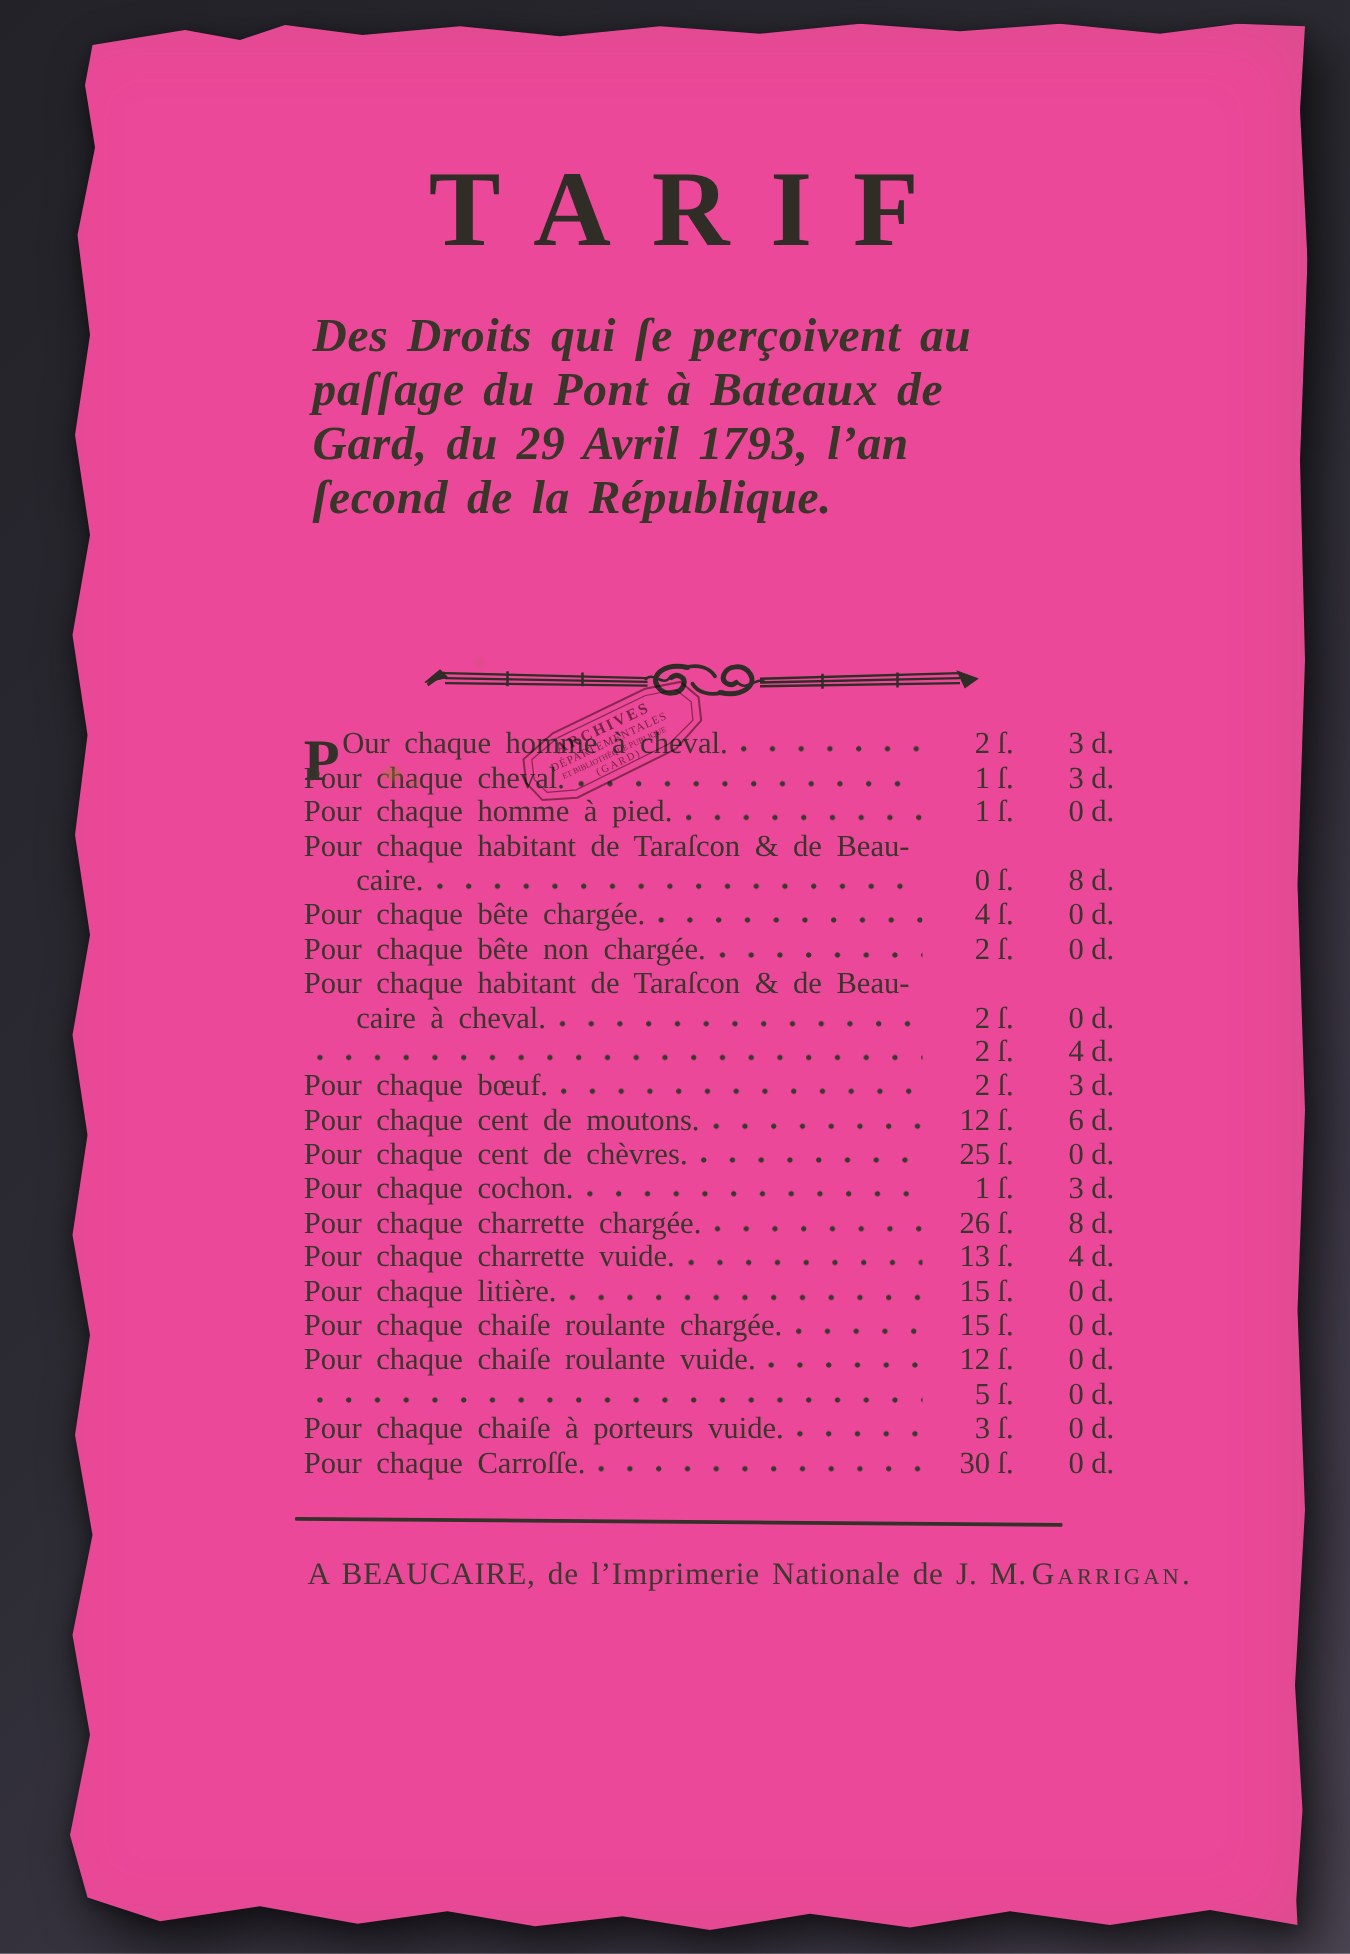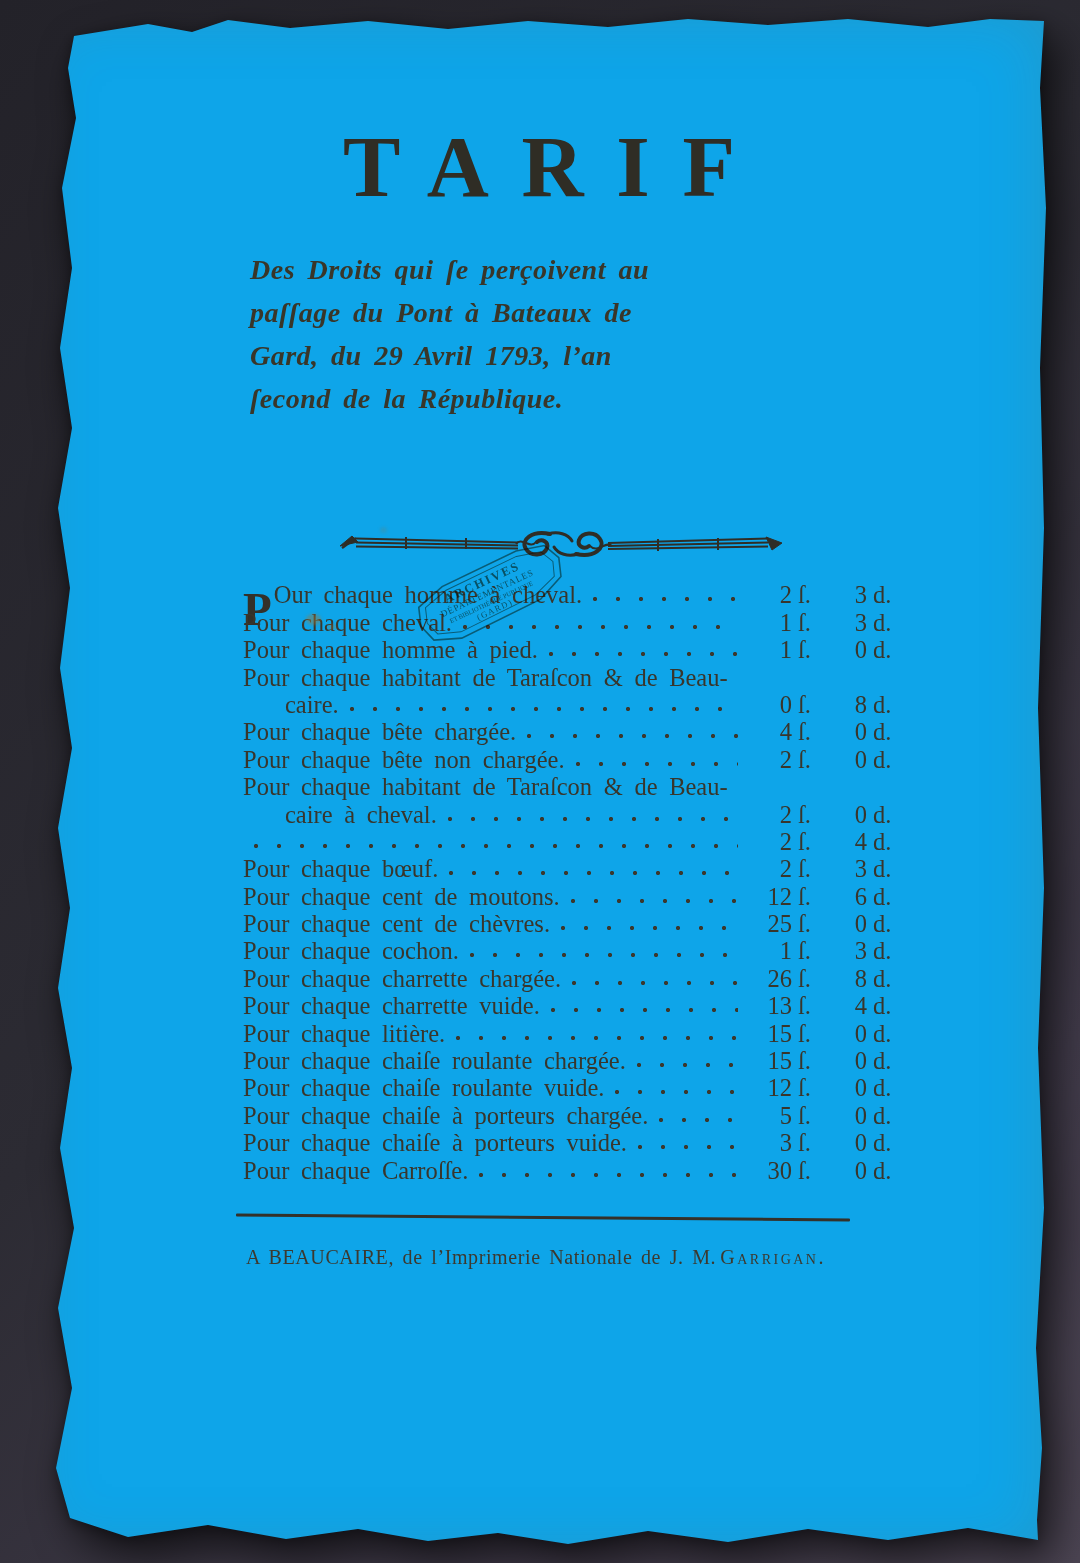--- a/index.html
+++ b/index.html
@@ -15,21 +15,21 @@
   .paper{
     position:relative;width:1022px;height:1550px;
     background:
       radial-gradient(900px 620px at 36% 16%, rgba(255,255,255,.38), rgba(255,255,255,0) 62%),
       linear-gradient(100deg, rgba(190,178,150,.22) 0%, rgba(190,178,150,0) 9%),
       linear-gradient(263deg, rgba(185,172,145,.20) 0%, rgba(185,172,145,0) 8%),
       linear-gradient(180deg, rgba(0,0,0,0) 455px, rgba(140,125,95,.10) 466px, rgba(255,255,255,.30) 474px, rgba(0,0,0,0) 486px),
       linear-gradient(180deg, rgba(0,0,0,0) 742px, rgba(140,125,95,.09) 754px, rgba(255,255,255,.28) 762px, rgba(0,0,0,0) 776px),
       linear-gradient(160deg,#eeead d 0%,#ebe7d9 30%,#e7e2d2 70%,#e0dac7 100%),
       #e8e4d5;
-    background-color:#0ea5e9;
+    background-color:#ec4899;
     clip-path:polygon(
       46px 28px,120px 16px,164px 24px,200px 12px,262px 20px,340px 13px,420px 21px,
       500px 13px,580px 19px,660px 11px,740px 17px,820px 11px,900px 19px,962px 11px,1016px 13px,
       1012px 80px,1018px 200px,1012px 360px,1016px 520px,1010px 700px,1016px 880px,
       1010px 1040px,1016px 1200px,1008px 1340px,1014px 1440px,1009px 1512px,1010px 1532px,
       940px 1520px,860px 1532px,780px 1521px,700px 1534px,620px 1523px,540px 1536px,
       470px 1525px,400px 1533px,330px 1521px,258px 1531px,180px 1517px,100px 1529px,42px 1510px,
       28px 1460px,44px 1380px,30px 1300px,46px 1220px,32px 1140px,44px 1060px,30px 980px,
       42px 900px,30px 820px,44px 740px,32px 660px,42px 580px,30px 500px,44px 420px,
       32px 340px,44px 260px,34px 180px,48px 110px,40px 60px);
@@ -44,21 +44,21 @@
   .fox2{left:300px;top:616px;width:8px;height:6px;background:rgba(165,118,48,.30);}
   .fox3{left:352px;top:519px;width:7px;height:6px;background:rgba(150,110,50,.18);}
 
   .title{
     position:absolute;left:0;top:116px;width:100%;
     text-align:center;font-size:86px;font-weight:700;color:#2f2d25;
     letter-spacing:.38em;text-indent:.38em;line-height:1;
   }
   .subtitle{
     position:absolute;left:222px;top:240px;width:680px;
-    font-style:italic;font-weight:600;font-size:28px;line-height:43px;
+    font-style:italic;font-weight:600;font-size:38px;line-height:43px;
     color:#393629;word-spacing:5px;letter-spacing:.5px;
   }
   .subtitle .s-line{white-space:nowrap;}
 
   .ornament{position:absolute;left:308px;top:516px;}
 
   .stamp{
     position:absolute;left:372px;top:556px;width:176px;height:62px;
     transform:rotate(-25deg);transform-origin:50% 50%;
     mix-blend-mode:multiply;opacity:.88;
@@ -81,21 +81,21 @@
   .num{flex:0 0 44px;text-align:right;}
   .num.den{flex:0 0 42px;}
   .unit{flex:0 0 27px;text-align:left;padding-left:6px;}
 
   .bottom-rule{
     position:absolute;left:208px;top:1208px;width:614px;height:3.2px;
     background:#34312a;transform:rotate(.45deg);border-radius:1px;
   }
   .imprint{
     position:absolute;left:218px;top:1238px;width:640px;
-    font-size:20px;color:#3c392f;word-spacing:3px;letter-spacing:.6px;white-space:nowrap;
+    font-size:25px;color:#3c392f;word-spacing:3px;letter-spacing:.6px;white-space:nowrap;
   }
   .imprint-name{font-variant:small-caps;letter-spacing:2.5px;padding-left:4px;}
 </style>
 </head>
 <body>
 
 <div class="paper-shadow">
   <div class="paper">
 
     <div class="title">TARIF</div>
@@ -275,21 +275,20 @@
         </div>
         <div class="row">
           <span class="lab">Pour chaque chaiſe roulante vuide.</span>
           <span class="leader"></span>
           <span class="num">12</span>
           <span class="unit">ſ.</span>
           <span class="num den">0</span>
           <span class="unit">d.</span>
         </div>
         <div class="row">
-          <span class="lab">Pour chaque chaiſe à porteurs chargée.</span>
           <span class="leader"></span>
           <span class="num">5</span>
           <span class="unit">ſ.</span>
           <span class="num den">0</span>
           <span class="unit">d.</span>
         </div>
         <div class="row">
           <span class="lab">Pour chaque chaiſe à porteurs vuide.</span>
           <span class="leader"></span>
           <span class="num">3</span>

